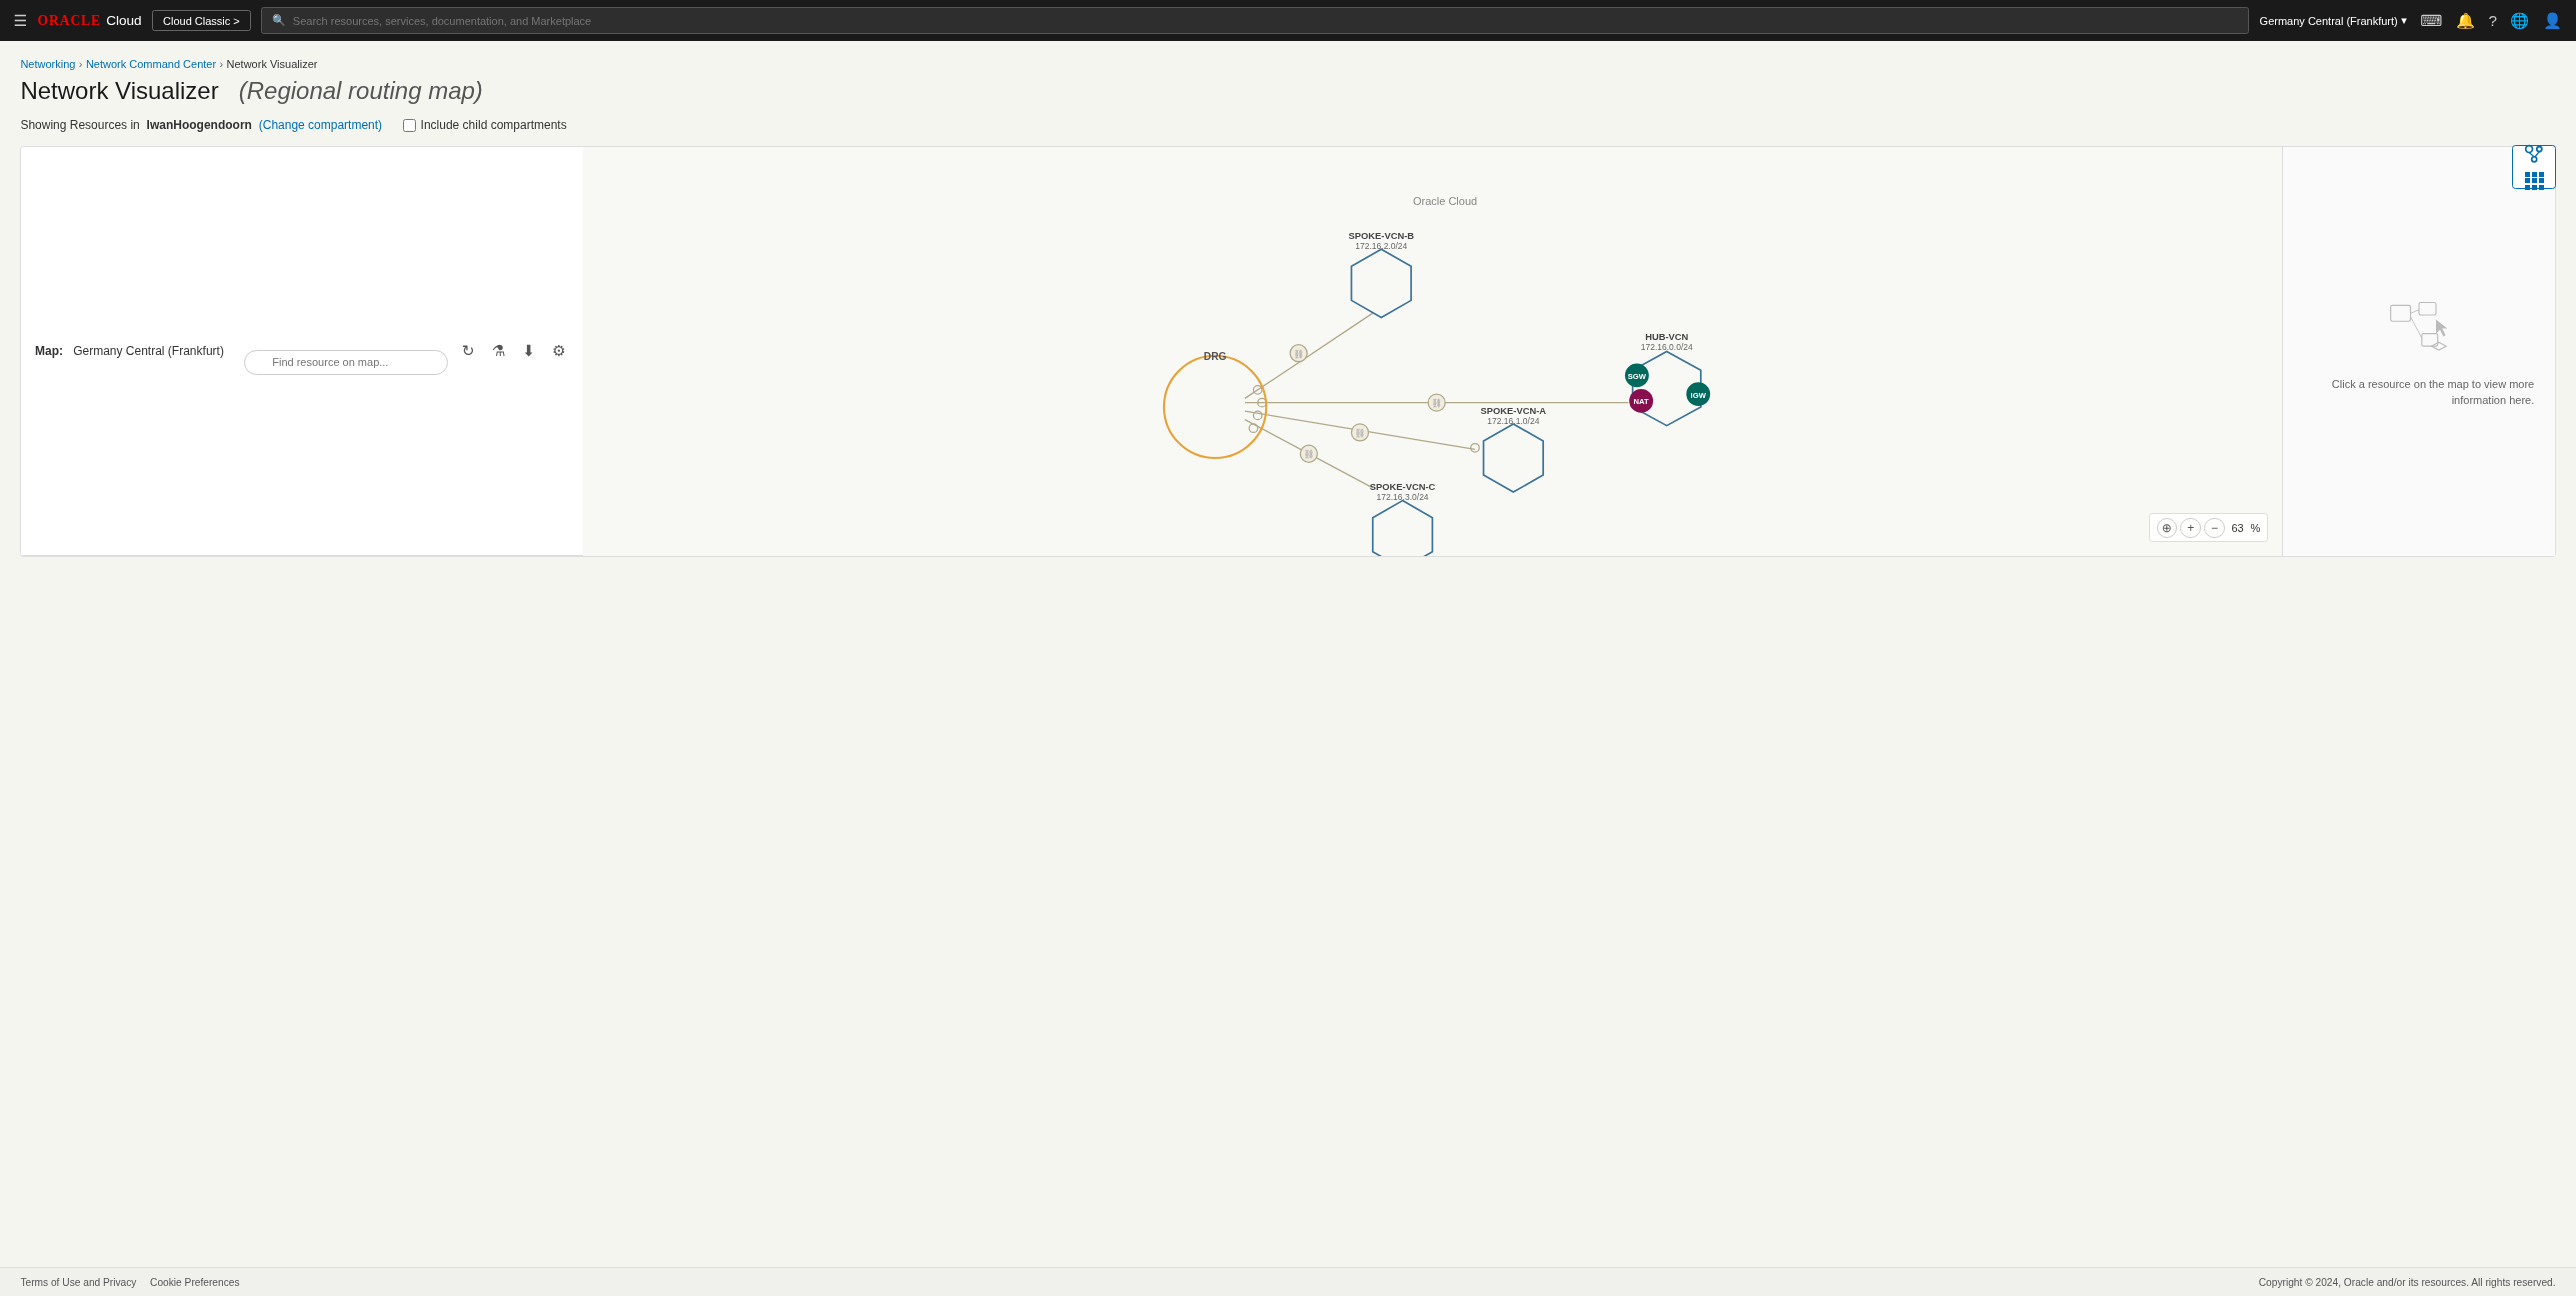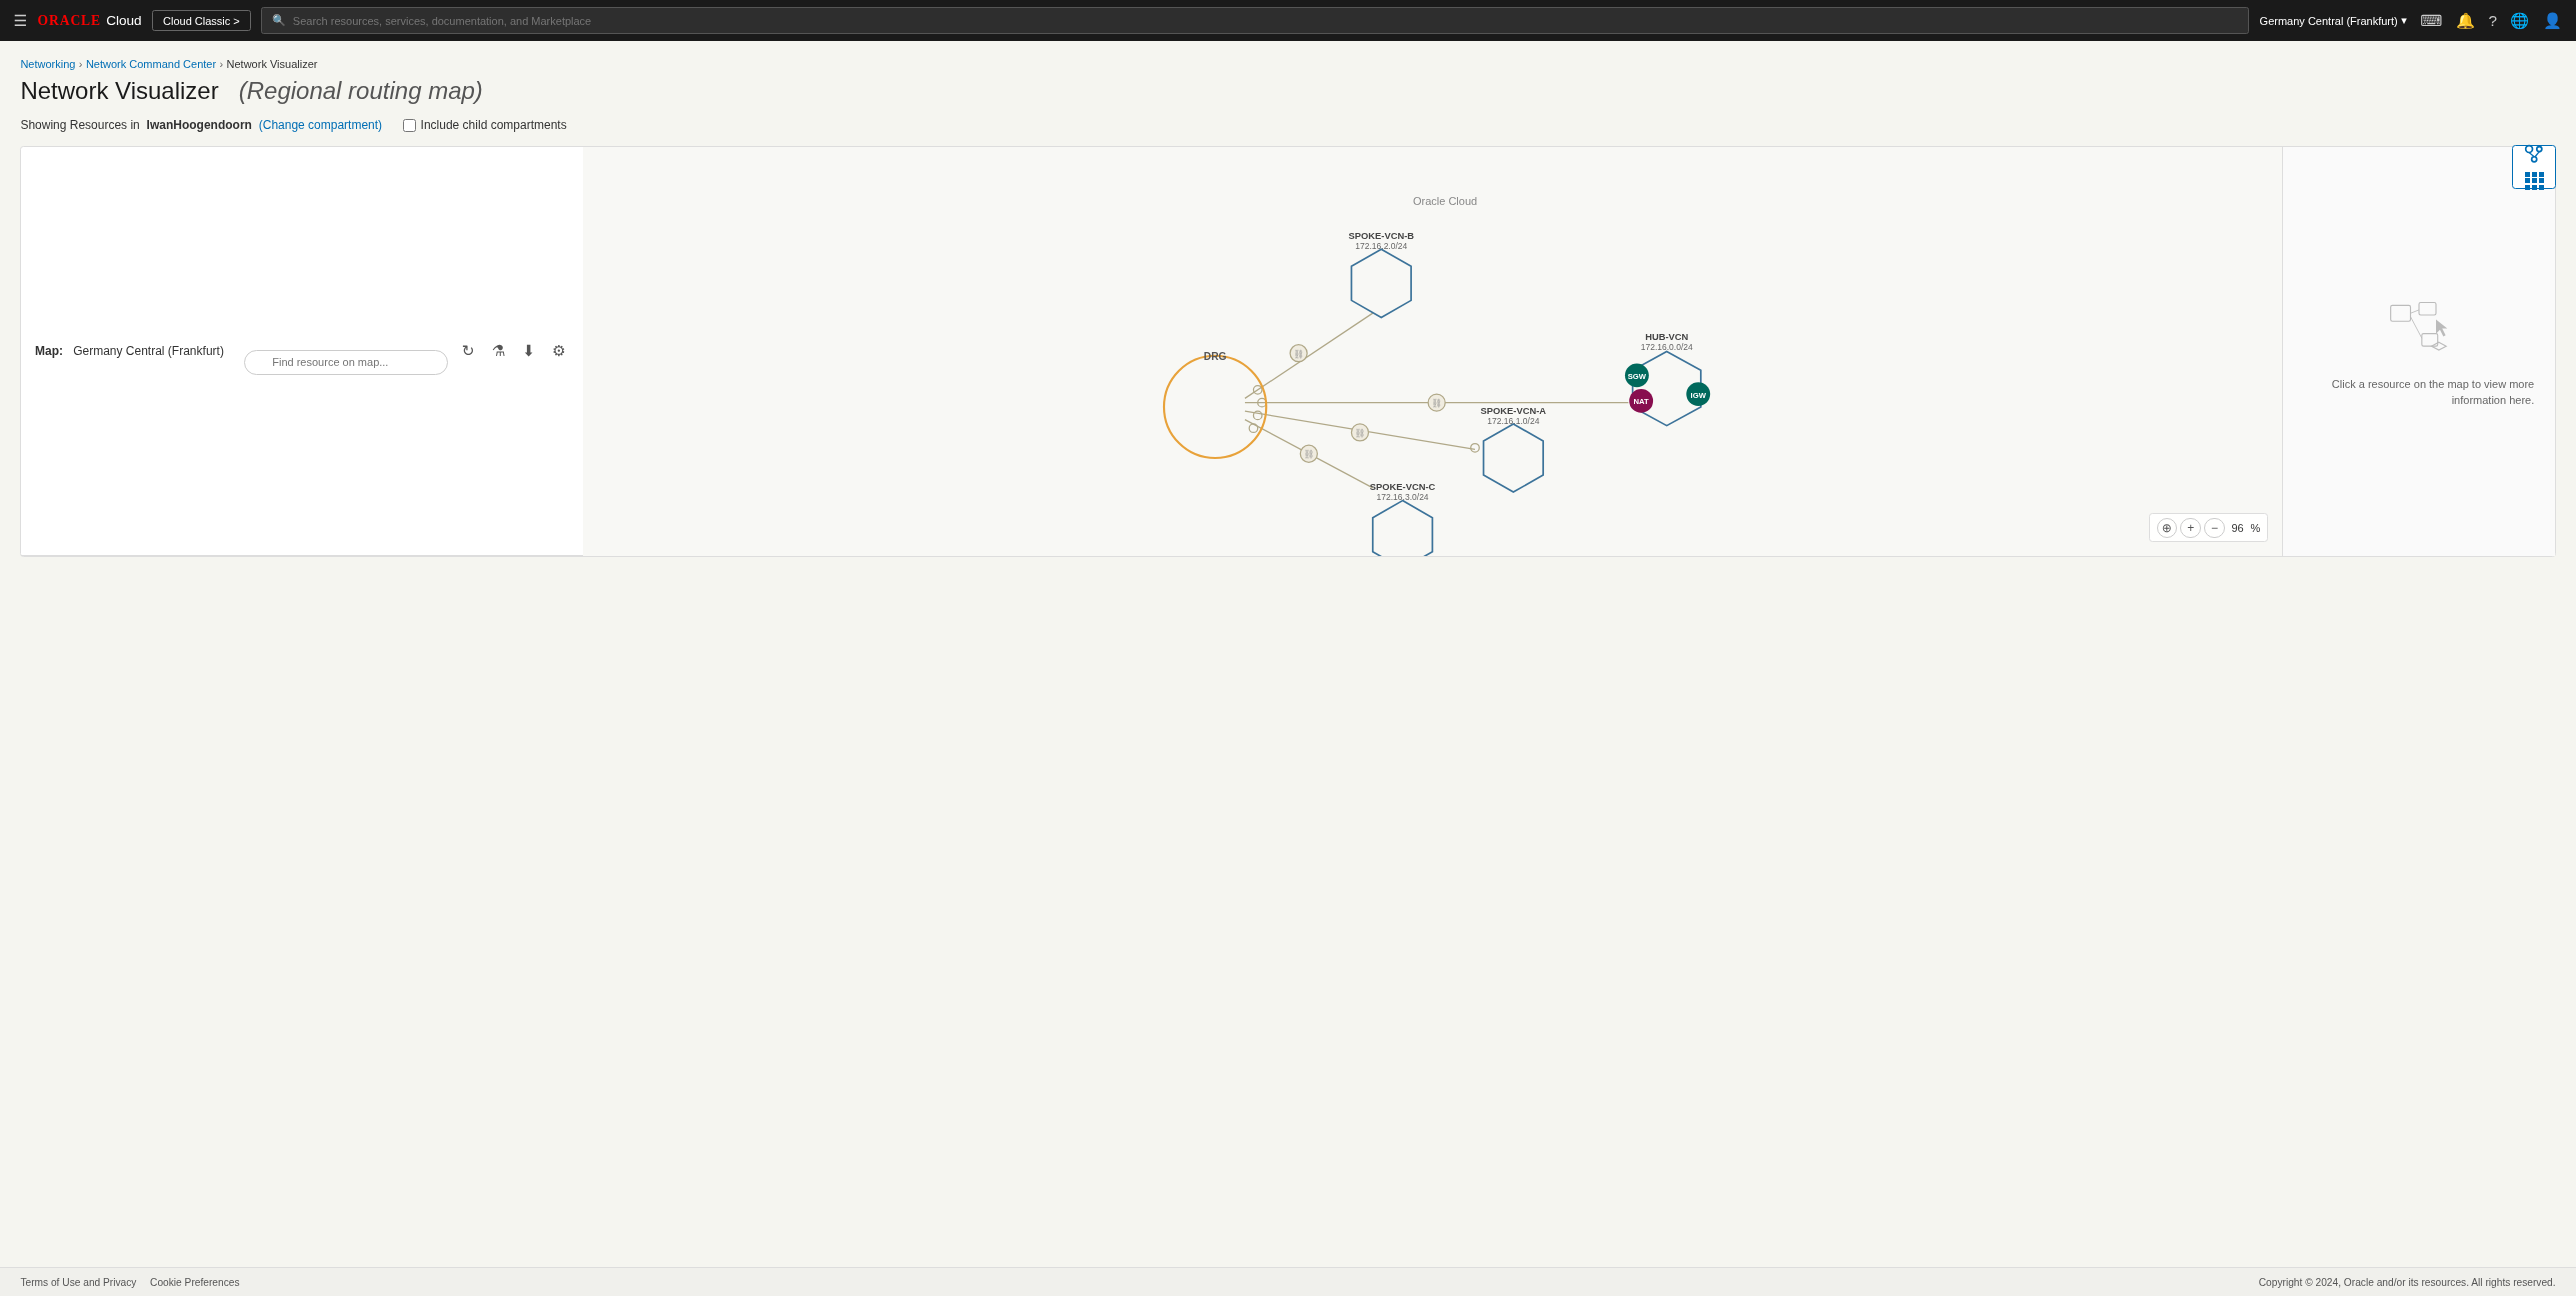--- a/index.html
+++ b/index.html
@@ -408,21 +408,21 @@
 
           <polygon points="515,415 550,435 550,475 515,495 480,475 480,435" fill="none" stroke="#1b5c8a" stroke-width="2" opacity="0.85"></polygon>
           <text x="515" y="402" text-anchor="middle" font-size="11" fill="#444" font-weight="600">SPOKE-VCN-C</text>
           <text x="515" y="414" text-anchor="middle" font-size="10" fill="#666">172.16.3.0/24</text>
         </svg>
 
         <div class="zoom-controls">
           <button class="zoom-btn" title="Fit to screen">⊕</button>
           <button class="zoom-btn">+</button>
           <button class="zoom-btn">−</button>
-          <span class="zoom-level">96</span>
+          <span class="zoom-level">63</span>
           <span class="zoom-percent">%</span>
         </div>
       </div>
 
       <div class="map-side-panel">
         <svg class="side-panel-icon" viewBox="0 0 120 100" fill="none">
 
           <rect x="10" y="10" width="35" height="28" rx="3" fill="none" stroke="#bbb" stroke-width="2"></rect>
           <rect x="60" y="5" width="30" height="22" rx="3" fill="none" stroke="#bbb" stroke-width="2"></rect>
           <rect x="65" y="60" width="28" height="22" rx="3" fill="none" stroke="#bbb" stroke-width="2"></rect>

